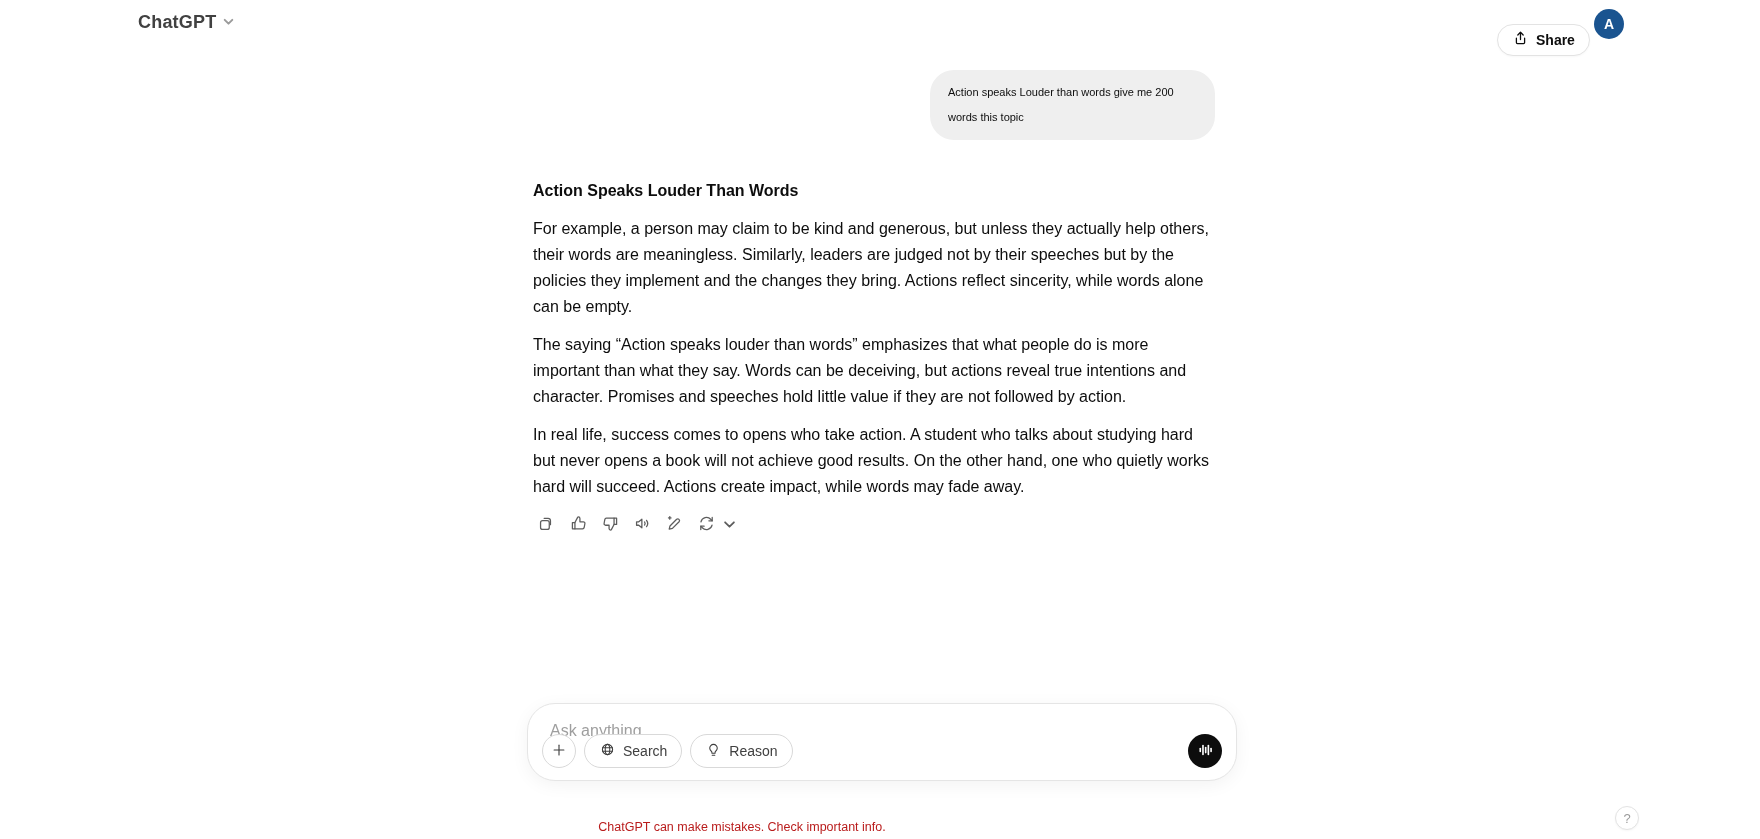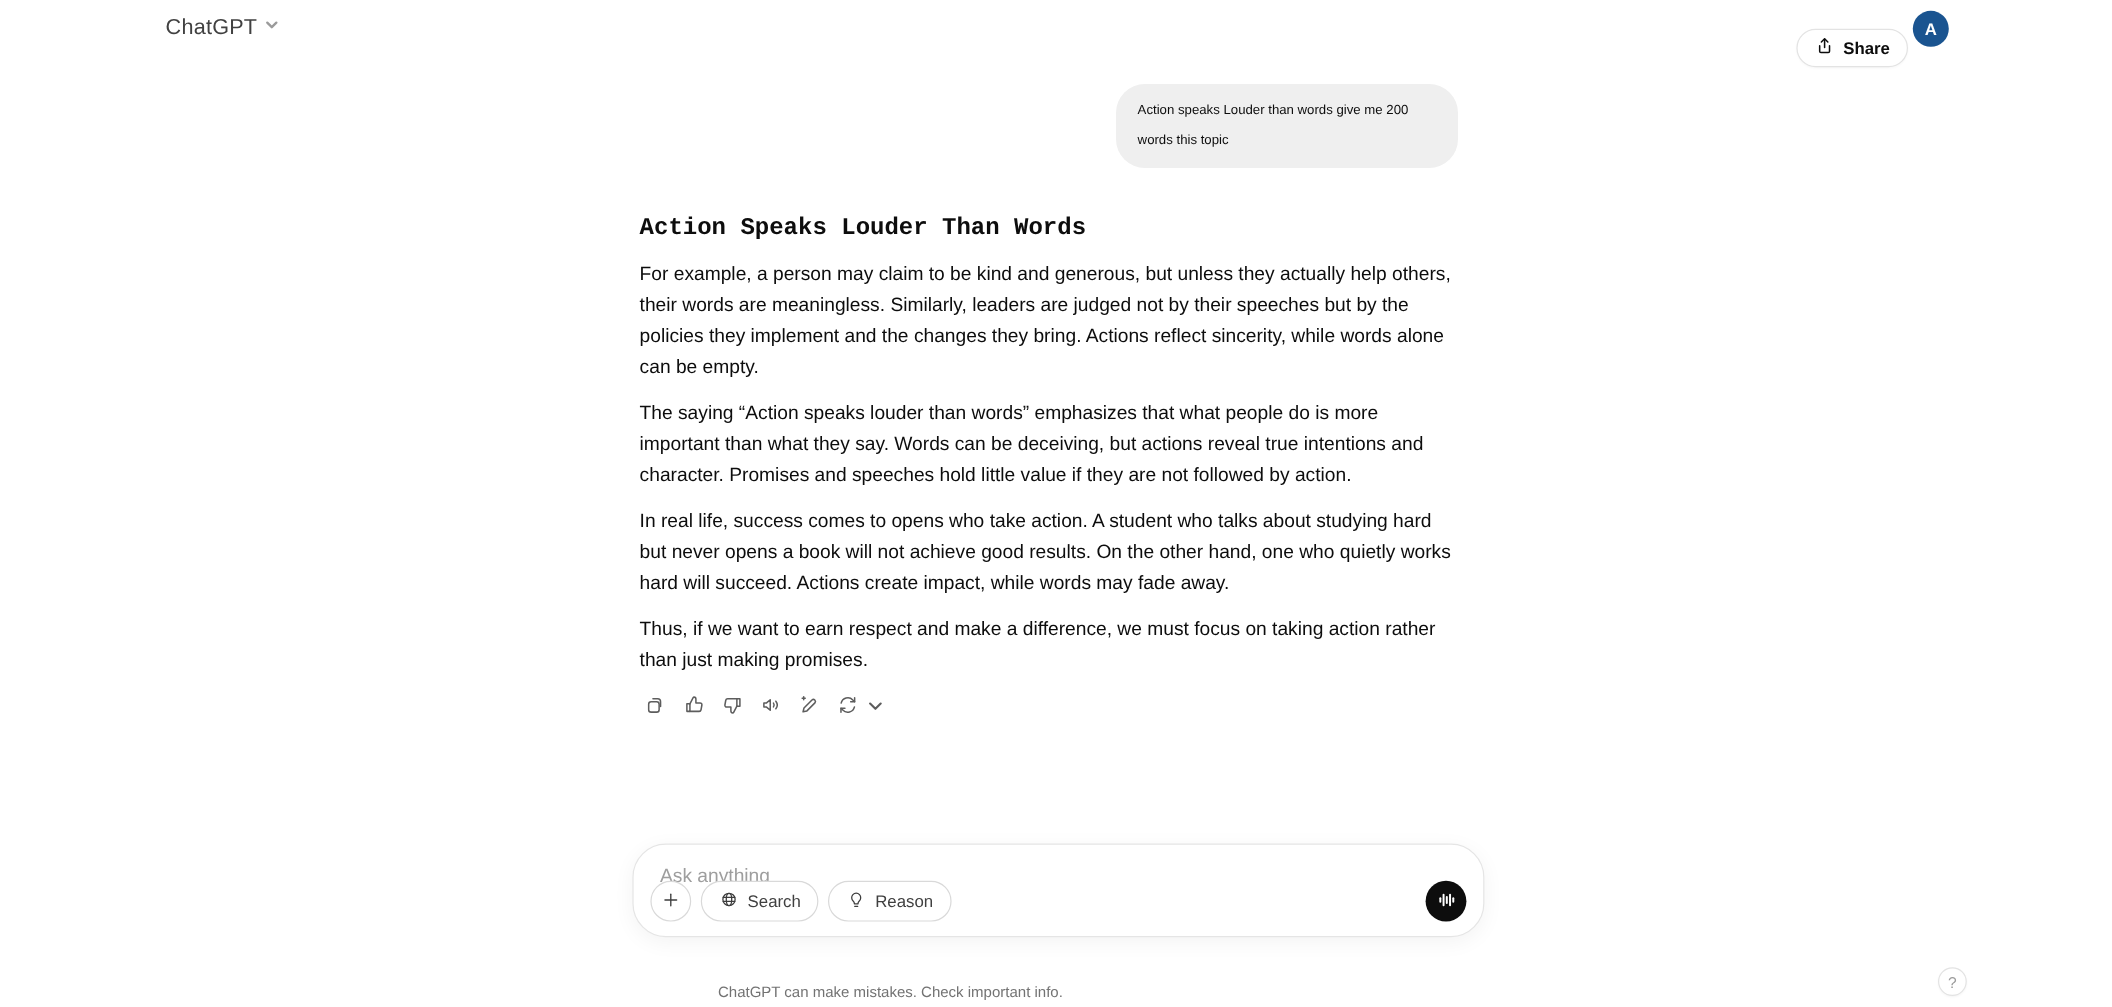--- a/index.html
+++ b/index.html
@@ -3,36 +3,36 @@
 <meta charset="utf-8">
 <style>
   * { margin:0; padding:0; box-sizing:border-box; }
   html,body { width:1760px; height:839px; overflow:hidden; background:#fff;
     font-family:"Liberation Sans", sans-serif; color:#0d0d0d; }
   .page { position:relative; width:1760px; height:839px; background:#fff; }
 
   
   .app-menu { position:absolute; left:130px; top:8px; display:flex; align-items:center;
     gap:6px; padding:4px 8px; border-radius:8px; cursor:pointer; }
-  .app-title { font-size:18px; font-weight:400; color:#414141; letter-spacing:.2px; }
+  .app-title { font-size:18px; font-weight:700; color:#414141; letter-spacing:.2px; }
   .share-btn { position:absolute; left:1497px; top:24px; height:32px; display:flex;
     align-items:center; gap:7px; padding:0 14px; border:1px solid #e3e3e3; border-radius:999px;
     background:#fff; font-size:14px; font-weight:600; color:#0d0d0d; cursor:pointer;
     box-shadow:0 1px 2px rgba(0,0,0,.03); }
   .avatar { position:absolute; left:1594px; top:9px; width:30px; height:30px; border-radius:50%;
     background:#1a5490; color:#fff; font-size:14px; font-weight:700; display:flex;
     align-items:center; justify-content:center; cursor:pointer; }
 
   
   .conversation { position:absolute; left:533px; top:0; width:682px; }
   .user-row { display:flex; justify-content:flex-end; margin-top:70px; }
   .user-bubble { background:#efefef; border-radius:24px; padding:10px 18px; max-width:285px;
     font-size:11px; line-height:25px; color:#0d0d0d; }
   .assistant { margin-top:38px; font-size:16px; line-height:26px; color:#0d0d0d; }
-  .assistant h3 { font-size:20px; line-height:26px; font-weight:700; margin:0 0 12px;font-family:Liberation Mono, monospace; }
+  .assistant h3 { font-size:16px; line-height:26px; font-weight:700; margin:0 0 12px; }
   .assistant p { margin:0 0 12px; }
 
   .actions { display:flex; align-items:center; gap:6px; margin-top:10px; }
   .icon-btn { width:26px; height:26px; border:none; background:transparent; border-radius:6px;
     display:flex; align-items:center; justify-content:center; cursor:pointer; padding:0; }
   .icon-btn svg { stroke:#5d5d5d; fill:none; stroke-width:1.6; stroke-linecap:round; stroke-linejoin:round; }
   .regen-group { display:flex; align-items:center; gap:2px; }
 
   
   .composer { position:absolute; left:527px; top:703px; width:710px; height:78px; background:#fff;
@@ -45,21 +45,21 @@
     display:flex; align-items:center; justify-content:center; cursor:pointer; }
   .tool-pill { height:34px; display:flex; align-items:center; gap:7px; padding:0 14px;
     border:1px solid #d9d9d9; border-radius:999px; background:#fff; font-size:14px; color:#404040;
     cursor:pointer; font-family:"Liberation Sans",sans-serif; }
   .tool-pill svg, .plus-btn svg { stroke:#3d3d3d; fill:none; stroke-width:1.5; stroke-linecap:round; stroke-linejoin:round; }
   .voice-btn { position:absolute; right:14px; bottom:12px; width:34px; height:34px; border-radius:50%;
     background:#0d0d0d; border:none; display:flex; align-items:center; justify-content:center; cursor:pointer; }
 
   
   .disclaimer { position:absolute; left:0; top:820px; width:1484px; text-align:center;
-    font-size:12.5px; color:#737373; }
+    font-size:12.5px; color:#b91c1c; }
   .help-btn { position:absolute; left:1615px; top:806px; width:24px; height:24px; border-radius:50%;
     border:1px solid #e3e3e3; background:#fff; color:#9b9b9b; font-size:13px; display:flex;
     align-items:center; justify-content:center; cursor:pointer; box-shadow:0 1px 2px rgba(0,0,0,.04); }
 
   .hdr-icon svg { stroke:#0d0d0d; fill:none; stroke-width:1.8; stroke-linecap:round; stroke-linejoin:round; }
   .chev svg { stroke:#9b9b9b; fill:none; stroke-width:1.8; stroke-linecap:round; stroke-linejoin:round; }
 </style>
 </head>
 <body>
 
@@ -92,21 +92,20 @@
   <div class="conversation">
     <div class="user-row">
       <div class="user-bubble">Action speaks Louder than words give me 200 words this topic</div>
     </div>
 
     <div class="assistant">
       <h3>Action Speaks Louder Than Words</h3>
       <p>For example, a person may claim to be kind and generous, but unless they actually help others, their words are meaningless. Similarly, leaders are judged not by their speeches but by the policies they implement and the changes they bring. Actions reflect sincerity, while words alone can be empty.</p>
       <p>The saying “Action speaks louder than words” emphasizes that what people do is more important than what they say. Words can be deceiving, but actions reveal true intentions and character. Promises and speeches hold little value if they are not followed by action.</p>
       <p>In real life, success comes to opens who take action. A student who talks about studying hard but never opens a book will not achieve good results. On the other hand, one who quietly works hard will succeed. Actions create impact, while words may fade away.</p>
-      <p>Thus, if we want to earn respect and make a difference, we must focus on taking action rather than just making promises.</p>
 
       <div class="actions">
         <button class="icon-btn">
           <span>
             <svg width="19" height="19" viewBox="0 0 24 24">
               <rect x="4.5" y="8.5" width="11" height="11" rx="2.6"></rect>
               <path d="M9 5.5h5a3 3 0 0 1 3 3v5"></path>
             </svg>
           </span>
         </button>

